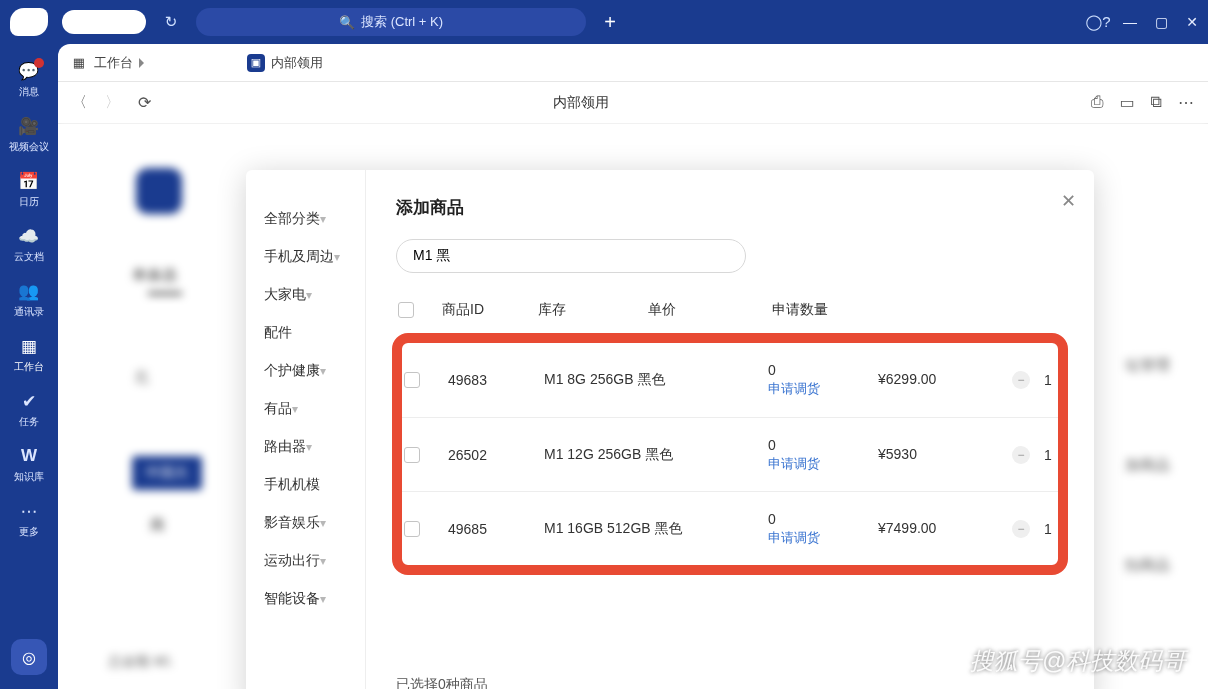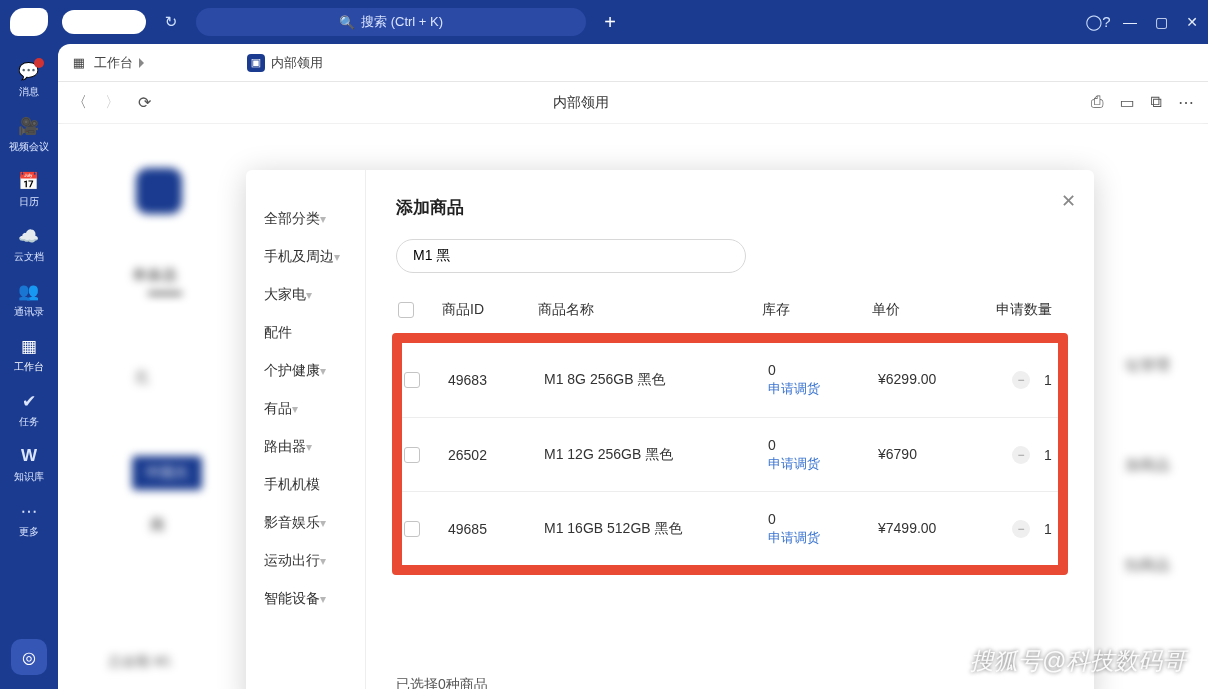--- a/index.html
+++ b/index.html
@@ -68,21 +68,21 @@
 
 .thead { display: flex; align-items: center; height: 42px; color: #333; font-size: 14px; padding-left: 2px; font-weight: 500; }
 .col-chk { width: 44px; display: flex; align-items: center; justify-content: flex-start; }
 .chkbox { width: 16px; height: 16px; border: 1px solid #c4c4c4; border-radius: 3px; }
 .col-id { width: 96px; }
 .col-name { width: 224px; }
 .col-stock { width: 110px; }
 .col-price { width: 116px; }
 .col-qty { width: 64px; text-align: right; }
 
-.highlight-box { border: 10px solid #e84a33; border-radius: 4px; margin: 2px -4px 12px -4px; }
+.highlight-box { border: 10px solid #e84a33; border-radius: 16px; margin: 2px -4px 12px -4px; }
 .trow { display: flex; align-items: center; height: 74px; border-top: 1px solid #ededed; padding-left: 2px; font-size: 14px; color: #333; }
 .trow:first-child { border-top: none; }
 .stock-cell { display: flex; flex-direction: column; gap: 2px; }
 .stock-link { color: #3a74d0; font-size: 13px; }
 .price-cell { line-height: 1.25; }
 .qty-cell { display: flex; align-items: center; gap: 8px; justify-content: flex-end; }
 .qty-minus { width: 18px; height: 18px; border-radius: 50%; background: #efefef; color: #999; display: flex; align-items: center; justify-content: center; font-size: 12px; }
 .qty-val { width: 20px; text-align: center; }
 
 .modal-footer { margin-top: auto; font-size: 14px; color: #555; padding-top: 10px; }
@@ -248,21 +248,20 @@
 
       <div class="search-row">
         <input class="search-input" value="M1 黑" style="">
       </div>
 
       <div class="thead">
         <div class="col-chk">
             <div class="chkbox"></div>
           </div>
         <div class="col-id">商品ID</div>
-        <div class="col-name">商品名称</div>
         <div class="col-stock">库存</div>
         <div class="col-price">单价</div>
         <div class="col-qty">申请数量</div>
       </div>
 
       <div class="highlight-box">
         <div class="trow">
           <div class="col-chk">
               <div class="chkbox"></div>
             </div>
@@ -281,21 +280,21 @@
         <div class="trow">
           <div class="col-chk">
               <div class="chkbox"></div>
             </div>
           <div class="col-id">26502</div>
           <div class="col-name">M1 12G 256GB 黑色</div>
           <div class="col-stock stock-cell">
             <span>0</span>
             <span class="stock-link">申请调货</span>
           </div>
-          <div class="col-price price-cell">¥6790</div>
+          <div class="col-price price-cell">¥5930</div>
           <div class="col-qty qty-cell">
             <div class="qty-minus">−</div>
             <div class="qty-val">1</div>
           </div>
         </div>
         <div class="trow">
           <div class="col-chk">
               <div class="chkbox"></div>
             </div>
           <div class="col-id">49685</div>

